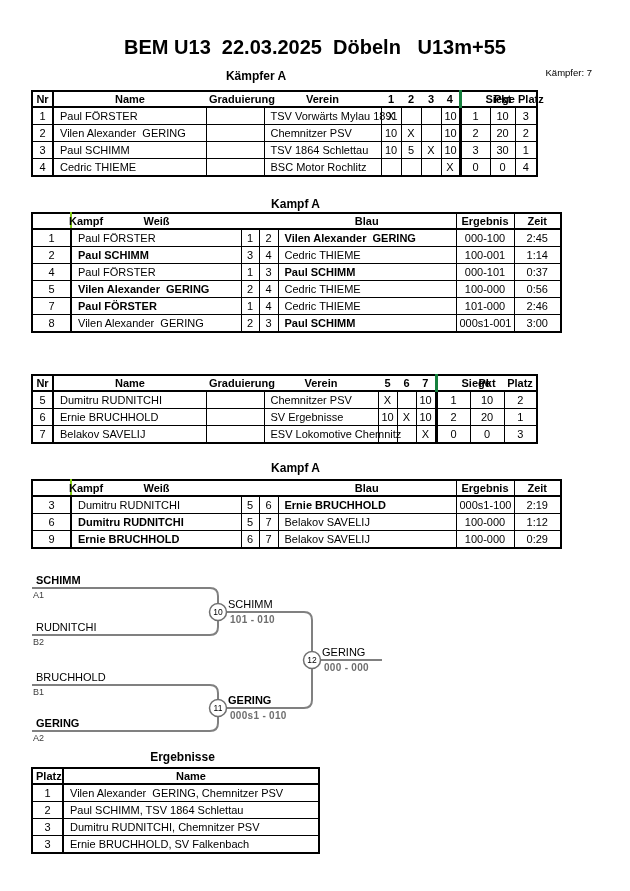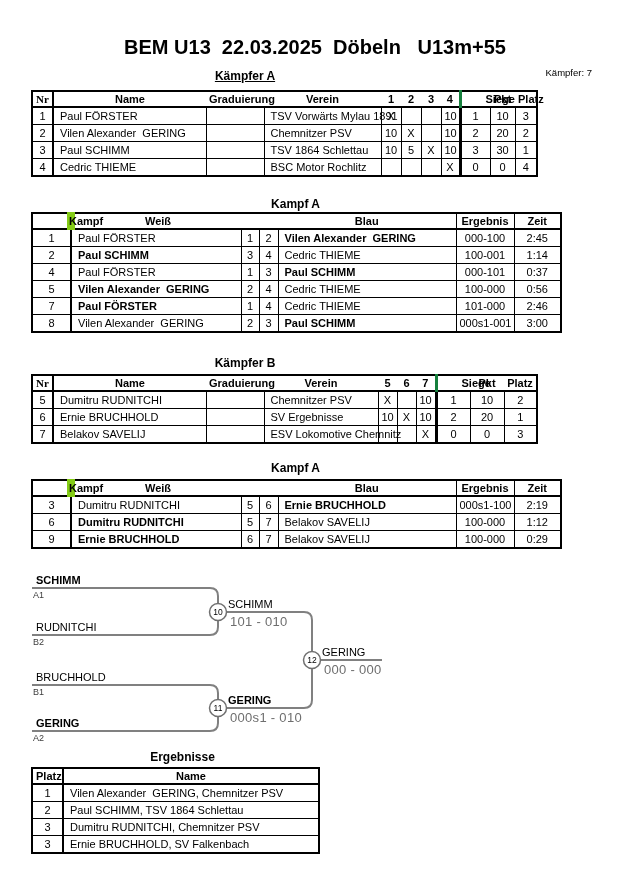--- a/index.html
+++ b/index.html
@@ -4,21 +4,21 @@
 <style>
   html,body{margin:0;padding:0;background:#fff;}
   body{width:630px;height:891px;position:relative;font-family:"Liberation Sans",sans-serif;color:#000;}
   .page{position:absolute;left:0;top:0;width:630px;height:891px;background:#fff;overflow:hidden;}
 
   .title{position:absolute;top:36px;left:0;width:630px;text-align:center;
          font-size:20px;font-weight:bold;white-space:pre;}
   .count{position:absolute;top:67px;left:440px;width:152px;text-align:right;font-size:9.5px;}
 
   .sec{position:absolute;font-size:12px;font-weight:bold;text-align:center;white-space:pre;}
-  #h-pool-a{top:69px;left:31px;width:428px;text-decoration:underline;}
+  #h-pool-a{top:69px;left:42px;width:428px;}
   #h-fights-a{top:197px;left:31px;width:529px;}
   #h-pool-b{top:356px;left:31px;width:428px;}
   #h-fights-b{top:461px;left:31px;width:529px;}
   #h-results{top:750px;left:39px;width:287px;}
 
   table{position:absolute;border-collapse:collapse;table-layout:fixed;background:#fff;
         font-size:11px;border:2px solid #000;}
   th,td{border:1px solid #000;padding:0 3px;vertical-align:middle;white-space:pre;overflow:visible;}
   th{height:14px;border-bottom:2px solid #000;border-top:none;font-weight:bold;text-align:center;}
   td{height:16px;}
@@ -26,41 +26,41 @@
   td.l{text-align:left;padding-left:6px;}
   .bold{font-weight:bold;}
 
   #pool-a{top:90px;left:31px;width:505px;}
   #pool-b{top:374px;left:31px;width:505px;}
   #fights-a{top:212px;left:31px;width:529px;}
   #fights-b{top:479px;left:31px;width:529px;}
   #results{top:767px;left:31px;width:287px;}
 
   .pool th{border-left:none;border-right:none;}
-  .pool th.hNr{border-right:2px solid #000;font-family:Liberation Serif, serif;}
+  .pool th.hNr{border-right:2px solid #000;}
   .pool th.hSiege{border-left:3px solid #15803d;padding-left:24px;}
   .pool td.cNr{border-right:2px solid #000;}
   .pool td.cSiege{border-left:3px solid #000;}
 
   .fights th{border-left:none;border-right:none;}
-  .fights th.hKampf{border-right:8px solid #84cc16;padding-left:36px;}
+  .fights th.hKampf{border-right:2px solid #84cc16;padding-left:36px;}
   .fights th.hErg,.fights th.hZeit{border-left:1px solid #000;margin-top:8px;}
   .fights td.cKampf{border-right:2px solid #000;}
 
   .res th{border-left:none;border-right:none;}
   .res th.hPlatz{border-right:2px solid #000;}
   .res td.cPlatz{border-right:2px solid #000;}
 
   
   #bracket{position:absolute;top:565px;left:0;width:630px;height:190px;}
   #bracket svg{position:absolute;left:0;top:0;}
   .bk-name{position:absolute;font-size:11px;white-space:pre;}
   .bk-seed{position:absolute;font-size:9px;color:#3c3c3c;}
   .bk-win{position:absolute;font-size:11px;white-space:pre;}
-  .bk-score{position:absolute;font-size:13px;color:#6e6e6e;letter-spacing:.3px;white-space:pre;}
+  .bk-score{position:absolute;font-size:10px;color:#6e6e6e;letter-spacing:.3px;white-space:pre;font-weight:bold;}
 </style>
 </head>
 <body>
 
 <div class="page">
 
   <div class="title">BEM U13  22.03.2025  Döbeln   U13m+55</div>
   <div class="count">Kämpfer: 7</div>
 
   <div class="sec" id="h-pool-a">Kämpfer A</div>
@@ -220,21 +220,20 @@
       <td class="l">Vilen Alexander  GERING</td>
       <td class="c">2</td>
       <td class="c">3</td>
       <td class="l bold">Paul SCHIMM</td>
       <td class="c">000s1-001</td>
       <td class="c">3:00</td>
     </tr>
   </tbody>
     </table>
 
-  <div class="sec" id="h-pool-b">Kämpfer B</div>
 
   <table id="pool-b" class="pool">
     <colgroup>
         <col style="width:21px">
         <col style="width:153px">
         <col style="width:58px">
         <col style="width:114px">
       <col style="width:19px">
         <col style="width:19px">
         <col style="width:20px">

